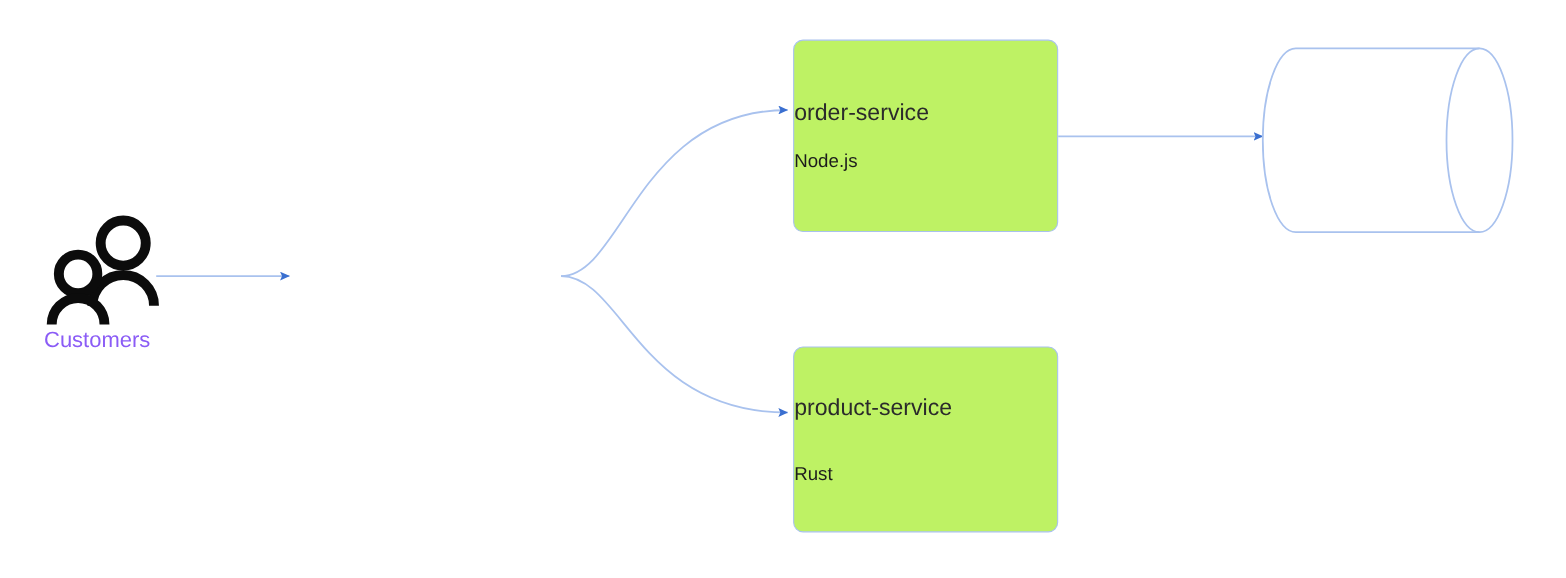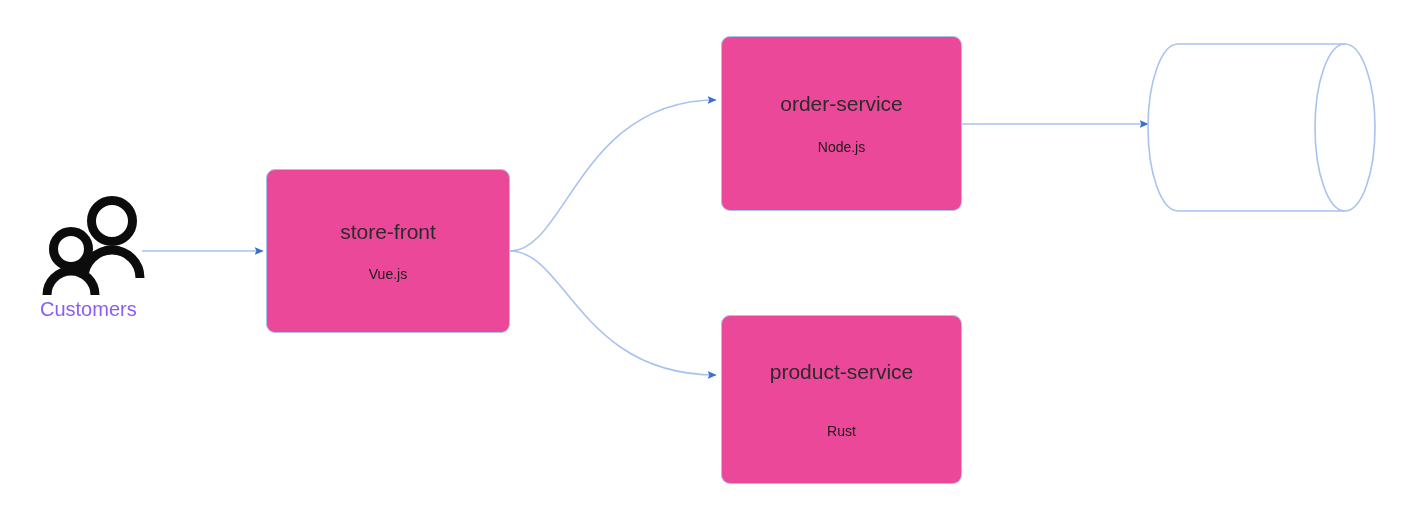--- a/index.html
+++ b/index.html
@@ -26,35 +26,35 @@
     height: 525px;
     pointer-events: none;
   }
 
   
   .node-box {
     position: absolute;
     box-sizing: border-box;
     border: 1.6px solid #a9c2ee;
     border-radius: 9px;
-    background: #ec4899;
+    background: #bef264;
     display: flex;
     flex-direction: column;
-    align-items: center;
+    align-items: flex-start;
     justify-content: center;
   }
   .node-title {
     color: #2b2b2b;
     font-size: 21px;
     line-height: 1.15;
     white-space: nowrap;
   }
   .node-sub {
     color: #1c1c1c;
-    font-size: 14px;
+    font-size: 17px;
     line-height: 1.15;
     white-space: nowrap;
   }
 
   
   #node-store-front { left: 266px; top: 169px; width: 244px; height: 164px; }
   #node-store-front .node-title { margin-bottom: 6px; }
   #node-store-front .node-sub { margin-top: 16px; }
 
   
@@ -155,24 +155,20 @@
       <path d="M 44 88 A 28 28 0 0 1 100 88" fill="none" stroke="#0c0c0c" stroke-width="9" stroke-linecap="butt"></path>
 
       <circle cx="31" cy="59" r="17.5" fill="none" stroke="#0c0c0c" stroke-width="9"></circle>
       <path d="M 7 105 A 24 24 0 0 1 55 105" fill="none" stroke="#0c0c0c" stroke-width="9" stroke-linecap="butt"></path>
 
       <path d="M 55 105 A 24 24 0 0 0 31 81" fill="none" stroke="#ffffff" stroke-width="0"></path>
     </svg>
     <div class="actor-label">Customers</div>
   </div>
 
-  <div id="node-store-front" class="node-box">
-    <div class="node-title">store-front</div>
-    <div class="node-sub">Vue.js</div>
-  </div>
 
   <div id="node-order-service" class="node-box">
     <div class="node-title">order-service</div>
     <div class="node-sub">Node.js</div>
   </div>
 
   <div id="node-product-service" class="node-box">
     <div class="node-title">product-service</div>
     <div class="node-sub">Rust</div>
   </div>

